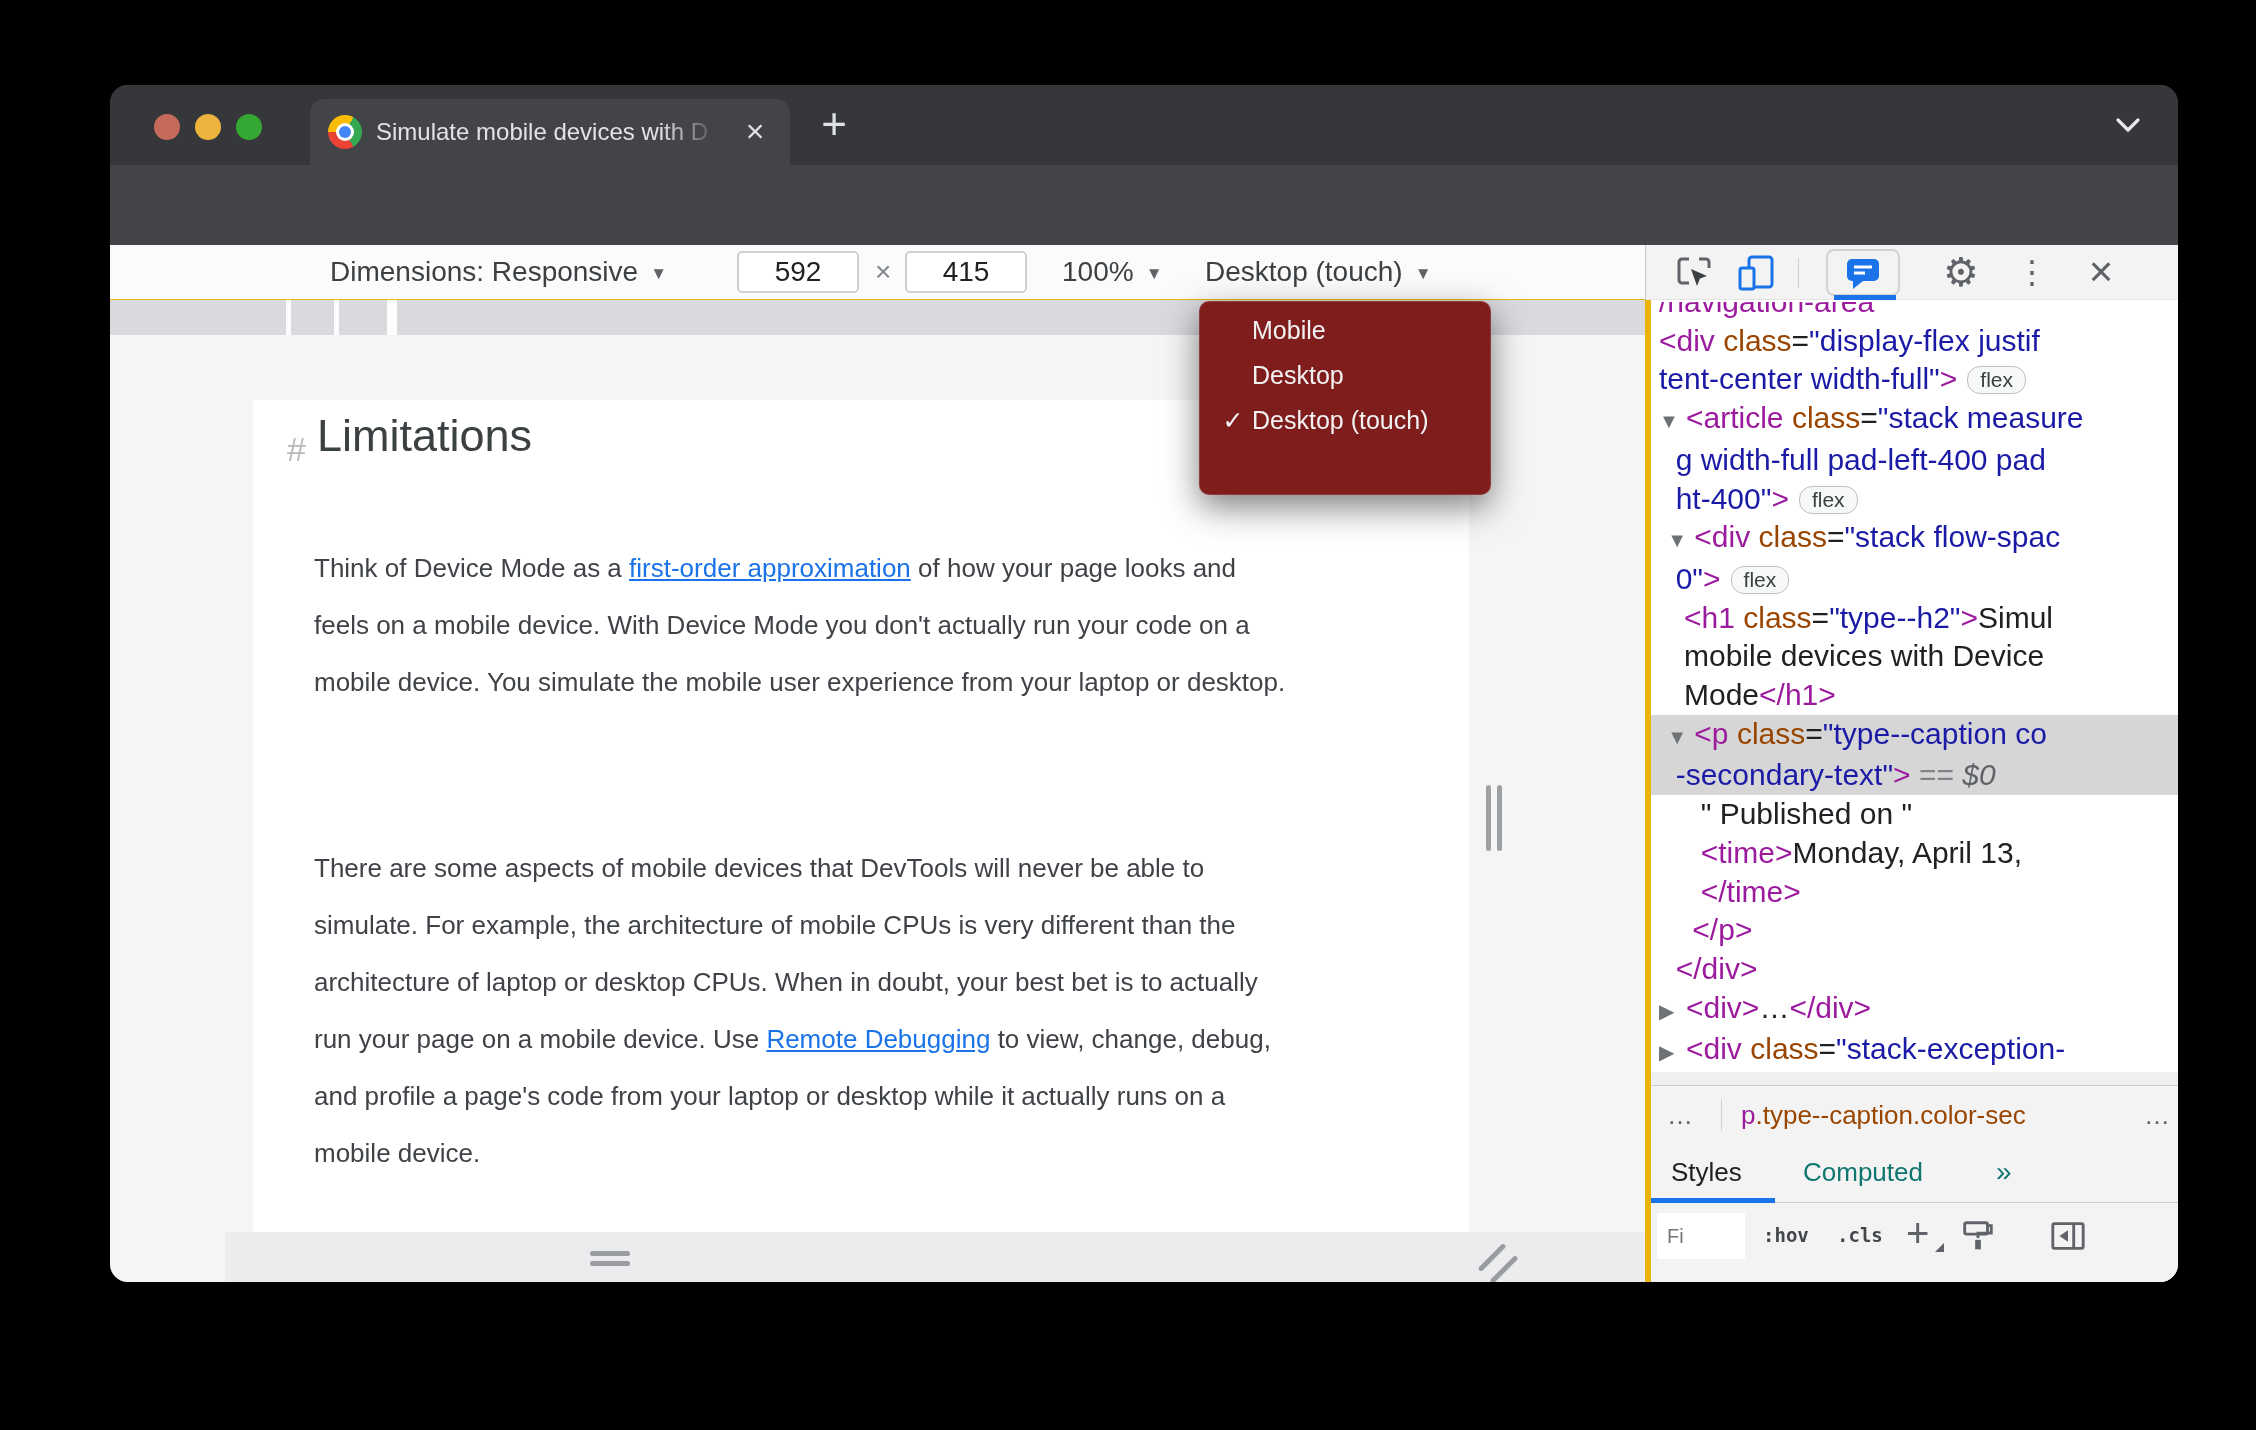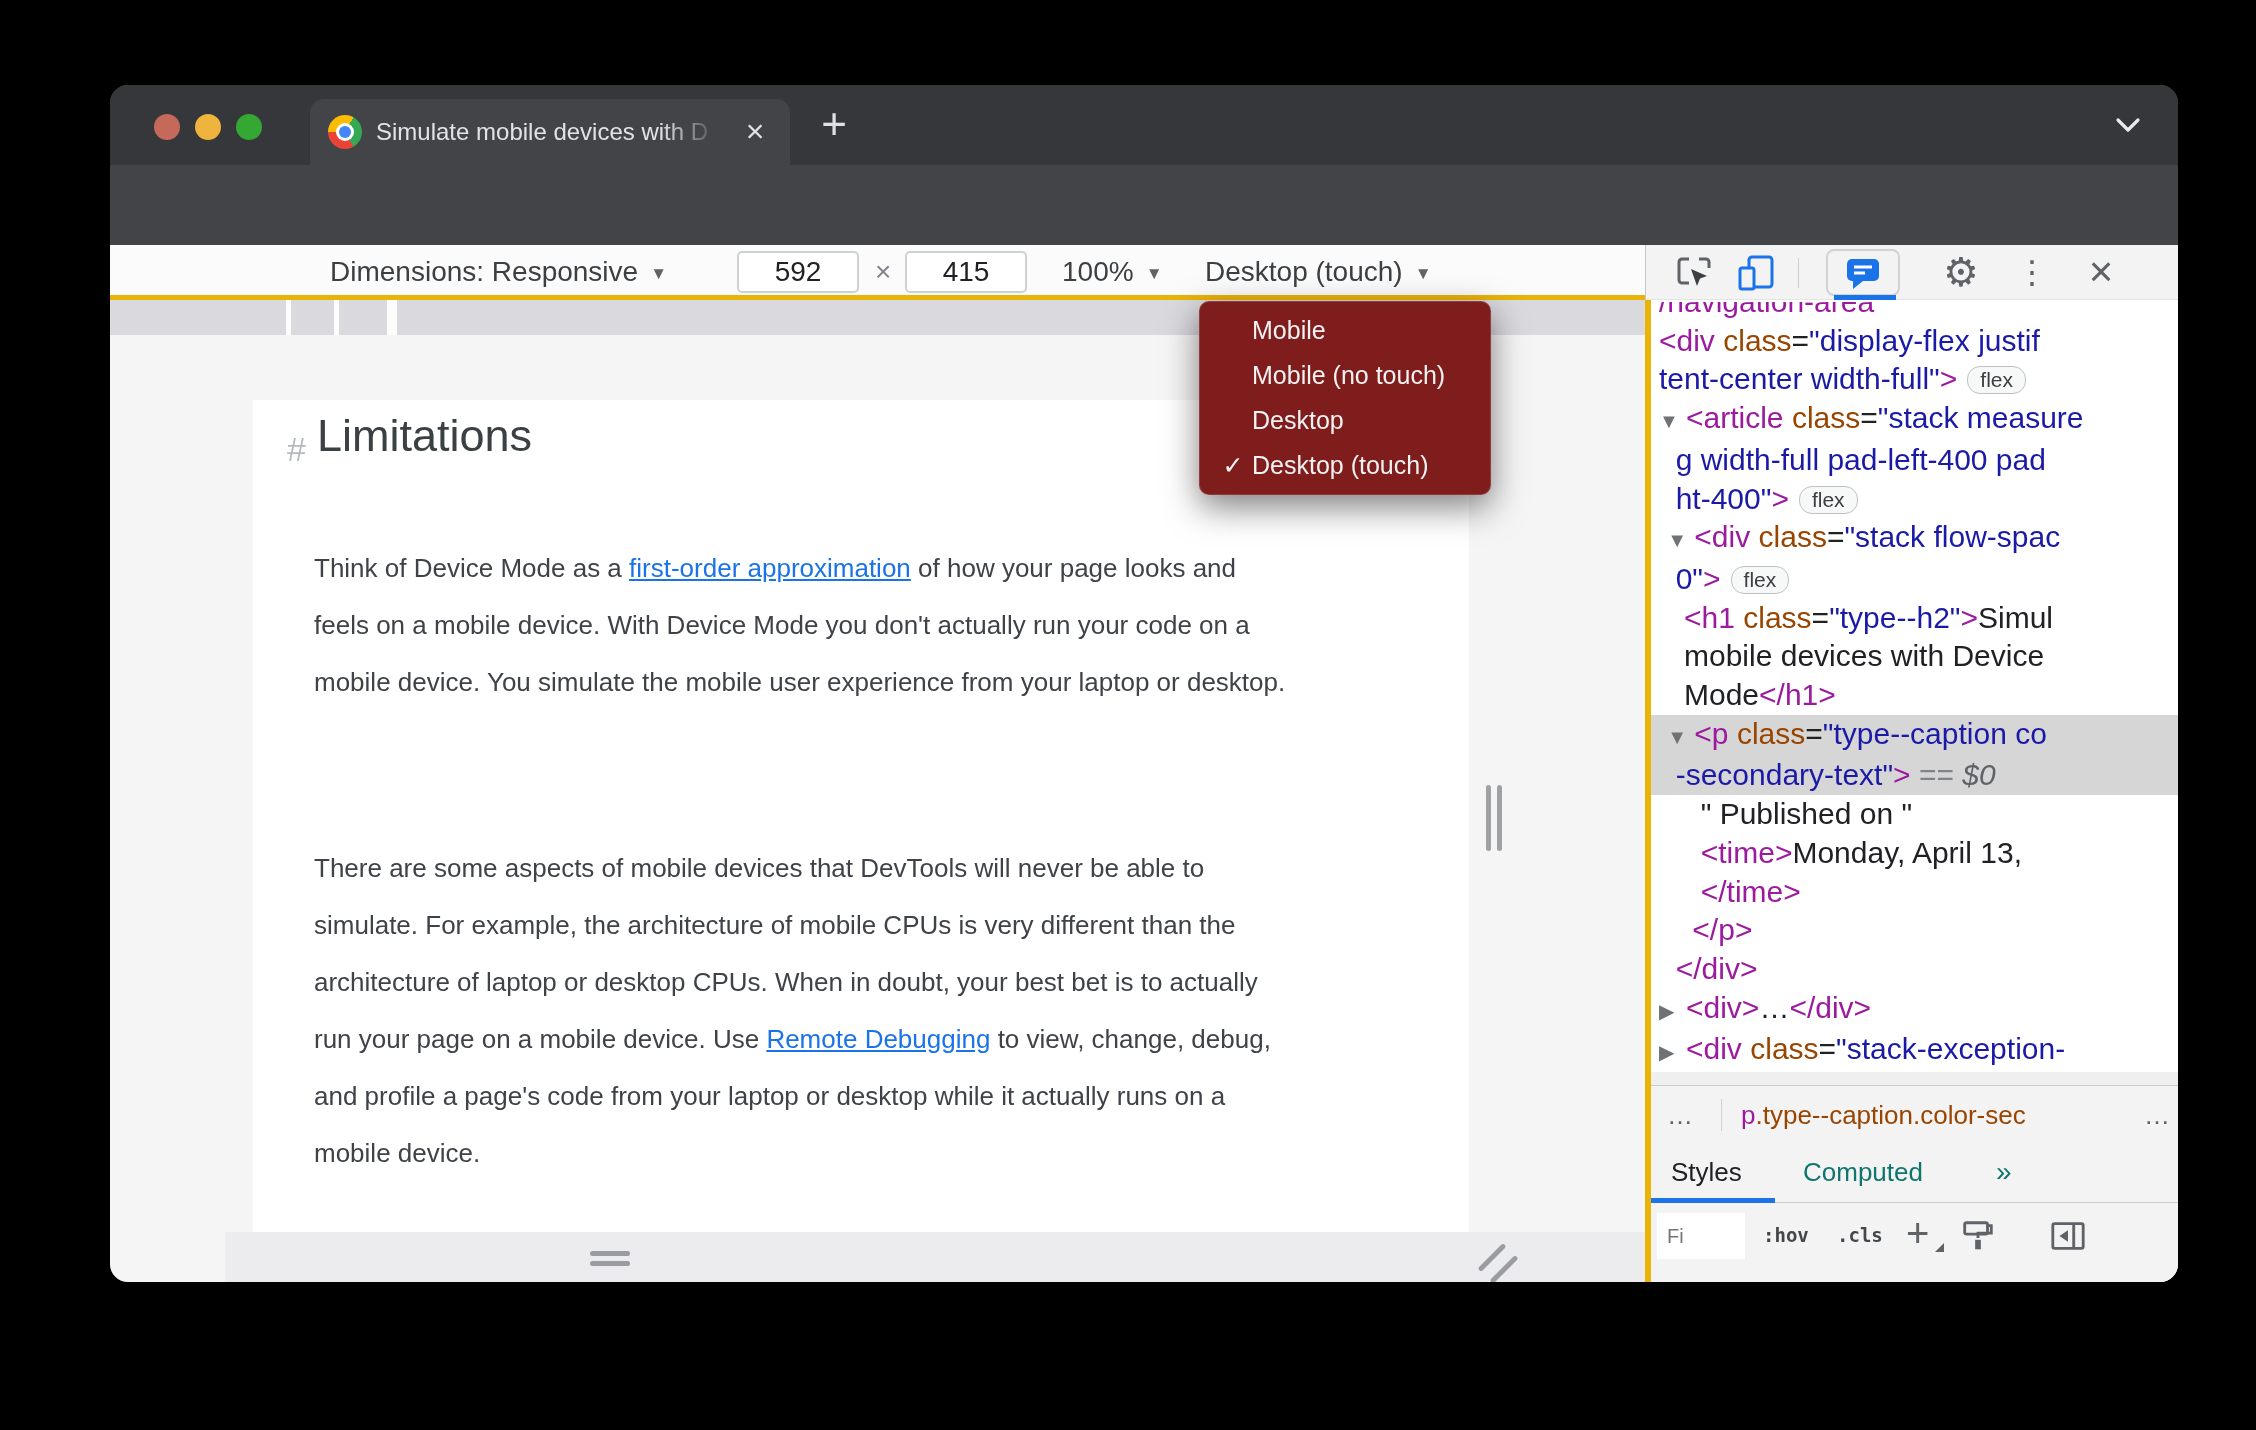--- a/index.html
+++ b/index.html
@@ -34,21 +34,21 @@
   .sp-a{position:absolute;left:4px;top:4px;width:20px;height:34px;background:#e8eaed;border-radius:4px 0 0 4px;}
   .sp-b{position:absolute;left:28px;top:4px;width:11px;height:34px;border:3px solid #e8eaed;border-radius:0 4px 4px 0;border-left:none;}
   .profile{position:absolute;left:1818px;top:92px;width:142px;height:58px;border-radius:29px;background:#2e2f33;}
   .avatar{position:absolute;left:7px;top:7px;width:44px;height:44px;border-radius:50%;background:#aeb1b6;overflow:hidden;}
   .av-head{position:absolute;left:14px;top:9px;width:16px;height:16px;border-radius:50%;background:#5c6166;}
   .av-body{position:absolute;left:7px;top:27px;width:30px;height:20px;border-radius:50% 50% 0 0;background:#5c6166;}
   .guest{position:absolute;left:60px;top:0;height:58px;line-height:58px;color:#e8eaed;font-size:26px;}
   .browser-menu{position:absolute;left:1988px;top:92px;width:40px;height:58px;color:#e8eaed;font-size:38px;text-align:center;line-height:56px;}
 
   
-  .dev-toolbar{position:absolute;left:0;top:160px;width:1535px;height:55px;background:#fbfbfc;border-bottom:5px solid #eab308;color:#3c4043;font-size:28px;}
+  .dev-toolbar{position:absolute;left:0;top:160px;width:1535px;height:55px;background:#fbfbfc;border-bottom:1px solid #eab308;color:#3c4043;font-size:28px;}
   .dt-item{position:absolute;top:0;height:54px;line-height:54px;white-space:nowrap;}
   .dt-arrow{font-size:17px;color:#5f6368;margin-left:12px;vertical-align:2px;}
   .dim-input{position:absolute;top:6px;width:122px;height:42px;border:2px solid #cfd0d2;border-radius:5px;background:#fff;font-size:28px;color:#202124;text-align:center;outline:none;padding:0;}
   .dt-dots{position:absolute;left:1585px;top:0;height:54px;line-height:52px;color:#5f6368;font-size:32px;}
 
   
   .dtools-toolbar{position:absolute;left:1535px;top:160px;width:533px;height:55px;background:#f3f3f4;border-left:1px solid #c6c6c8;border-bottom:1px solid #e4e4e5;}
   .ic{position:absolute;top:8px;width:40px;height:40px;}
   .tb-sep{position:absolute;left:152px;top:13px;width:1px;height:30px;background:#cfcfd1;}
   .drawer-btn{position:absolute;left:180px;top:4px;width:74px;height:47px;border:2px solid #d2d2d4;border-radius:8px;background:#f3f3f4;}
@@ -239,24 +239,20 @@
       </div>
     </div>
 
     <div class="dd-menu" id="dd-menu">
         <div class="dd-item">
           <span class="dd-check"></span>
           <span class="dd-label">Mobile</span>
         </div>
         <div class="dd-item">
           <span class="dd-check"></span>
-          <span class="dd-label">Mobile (no touch)</span>
-        </div>
-        <div class="dd-item">
-          <span class="dd-check"></span>
           <span class="dd-label">Desktop</span>
         </div>
         <div class="dd-item">
           <span class="dd-check">✓</span>
           <span class="dd-label">Desktop (touch)</span>
         </div>
       </div>
 
     <div class="dtools">
       <div class="tree" id="elements-tree"><div class="tree-line clip"><span class="tk-tg">/navigation-area</span></div><div class="tree-line"><span class="tk-tg">&lt;div</span><span class="tk-at"> class</span><span class="tk-pl">=</span><span class="tk-vl">"display-flex justif</span></div><div class="tree-line"><span class="tk-vl">tent-center width-full"</span><span class="tk-tg">&gt;</span><span class="tk-bd">flex</span></div><div class="tree-line"><span class="tk-ar">▼</span><span class="tk-tg">&lt;article</span><span class="tk-at"> class</span><span class="tk-pl">=</span><span class="tk-vl">"stack measure</span></div><div class="tree-line"><span class="tk-pl">  </span><span class="tk-vl">g width-full pad-left-400 pad</span></div><div class="tree-line"><span class="tk-pl">  </span><span class="tk-vl">ht-400"</span><span class="tk-tg">&gt;</span><span class="tk-bd">flex</span></div><div class="tree-line"><span class="tk-pl"> </span><span class="tk-ar">▼</span><span class="tk-tg">&lt;div</span><span class="tk-at"> class</span><span class="tk-pl">=</span><span class="tk-vl">"stack flow-spac</span></div><div class="tree-line"><span class="tk-pl">  </span><span class="tk-vl">0"</span><span class="tk-tg">&gt;</span><span class="tk-bd">flex</span></div><div class="tree-line"><span class="tk-pl">   </span><span class="tk-tg">&lt;h1</span><span class="tk-at"> class</span><span class="tk-pl">=</span><span class="tk-vl">"type--h2"</span><span class="tk-tg">&gt;</span><span class="tk-pl">Simul</span></div><div class="tree-line"><span class="tk-pl">   mobile devices with Device</span></div><div class="tree-line"><span class="tk-pl">   Mode</span><span class="tk-tg">&lt;/h1&gt;</span></div><div class="tree-line sel"><span class="tk-pl"> </span><span class="tk-ar">▼</span><span class="tk-tg">&lt;p</span><span class="tk-at"> class</span><span class="tk-pl">=</span><span class="tk-vl">"type--caption co</span></div><div class="tree-line sel"><span class="tk-pl">  </span><span class="tk-vl">-secondary-text"</span><span class="tk-tg">&gt;</span><span class="tk-eq"> == </span><span class="tk-dl">$0</span></div><div class="tree-line"><span class="tk-pl">     " Published on "</span></div><div class="tree-line"><span class="tk-pl">     </span><span class="tk-tg">&lt;time&gt;</span><span class="tk-pl">Monday, April 13,</span></div><div class="tree-line"><span class="tk-pl">     </span><span class="tk-tg">&lt;/time&gt;</span></div><div class="tree-line"><span class="tk-pl">    </span><span class="tk-tg">&lt;/p&gt;</span></div><div class="tree-line"><span class="tk-pl">  </span><span class="tk-tg">&lt;/div&gt;</span></div><div class="tree-line"><span class="tk-ar">▶</span><span class="tk-tg">&lt;div&gt;</span><span class="tk-pl">…</span><span class="tk-tg">&lt;/div&gt;</span></div><div class="tree-line"><span class="tk-ar">▶</span><span class="tk-tg">&lt;div</span><span class="tk-at"> class</span><span class="tk-pl">=</span><span class="tk-vl">"stack-exception-</span></div></div>

